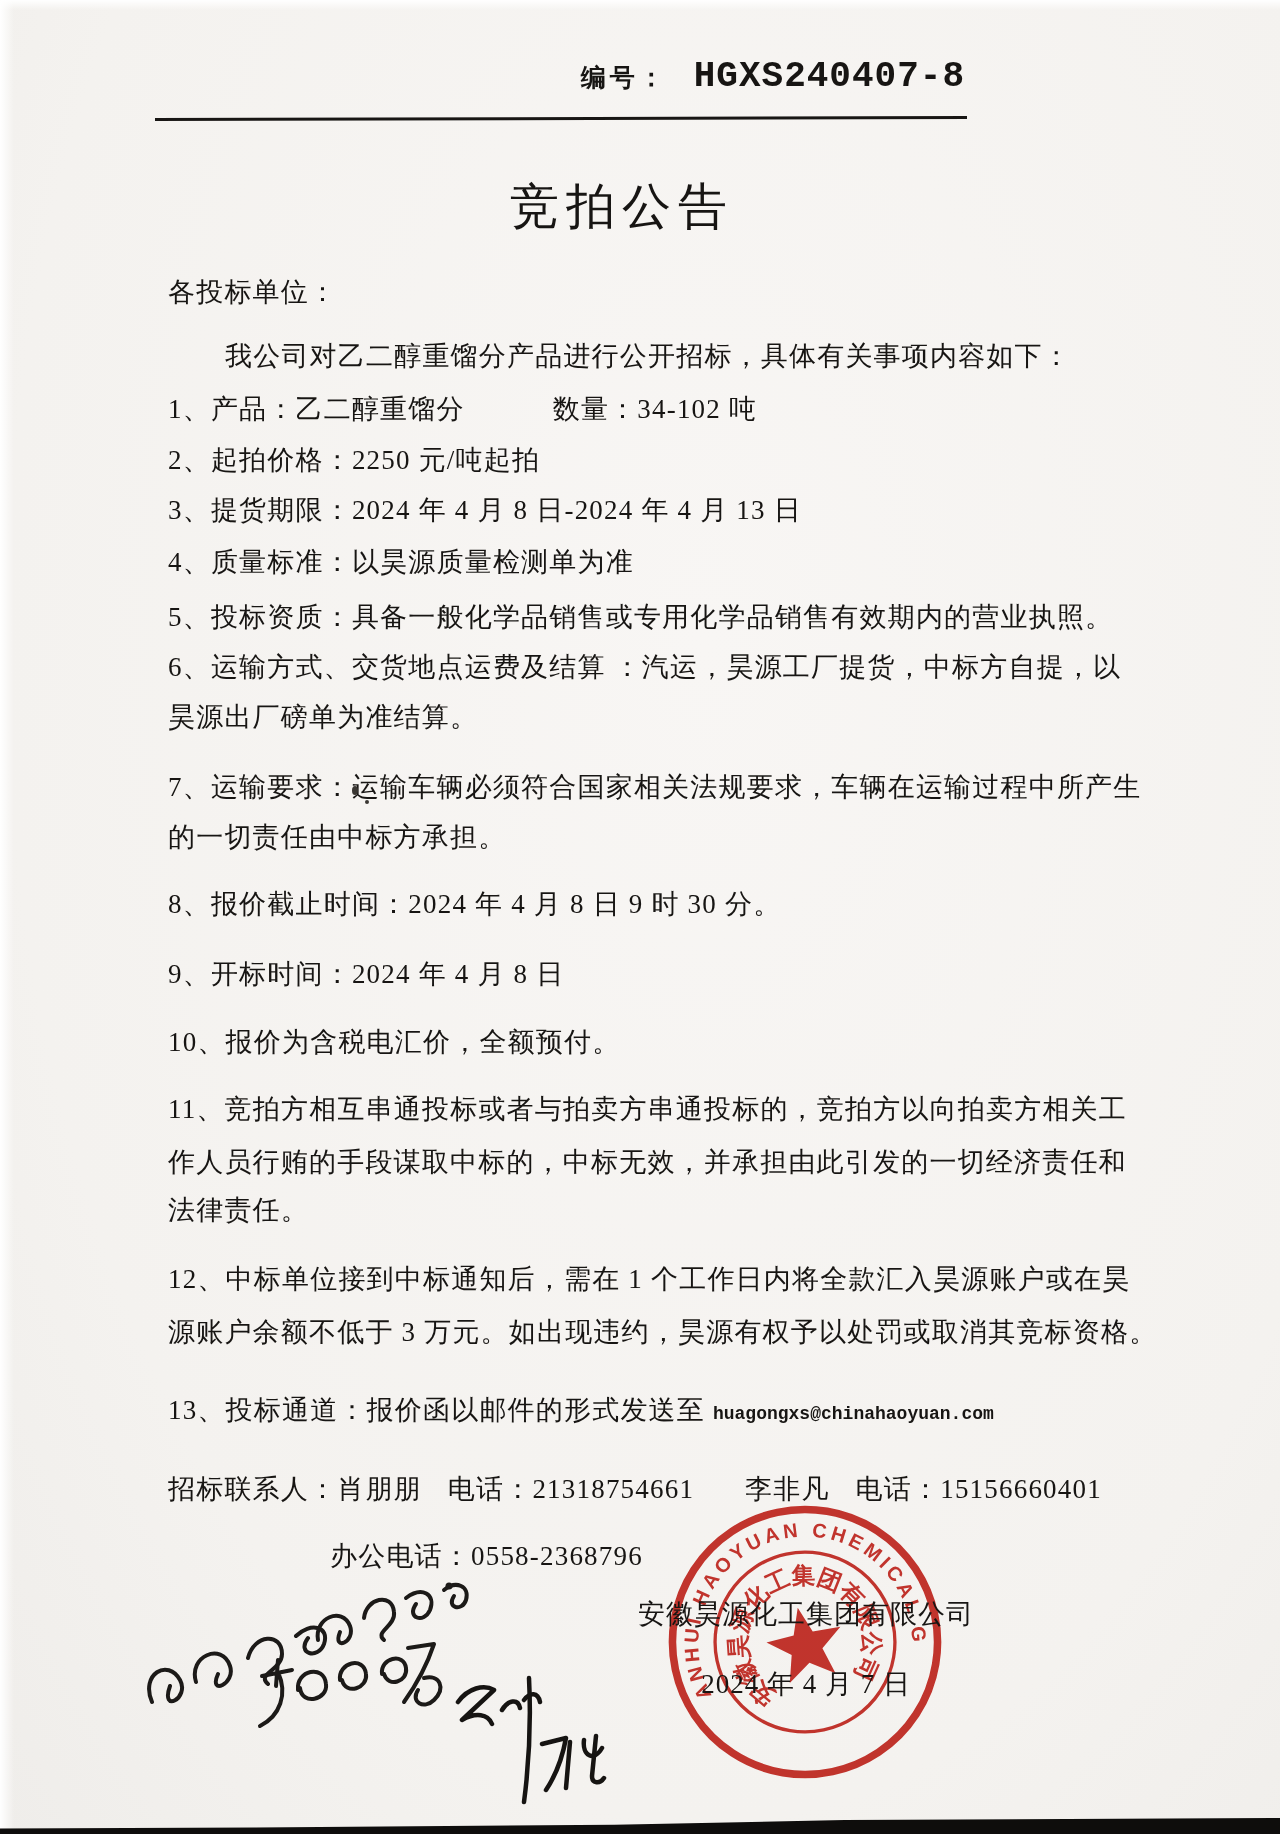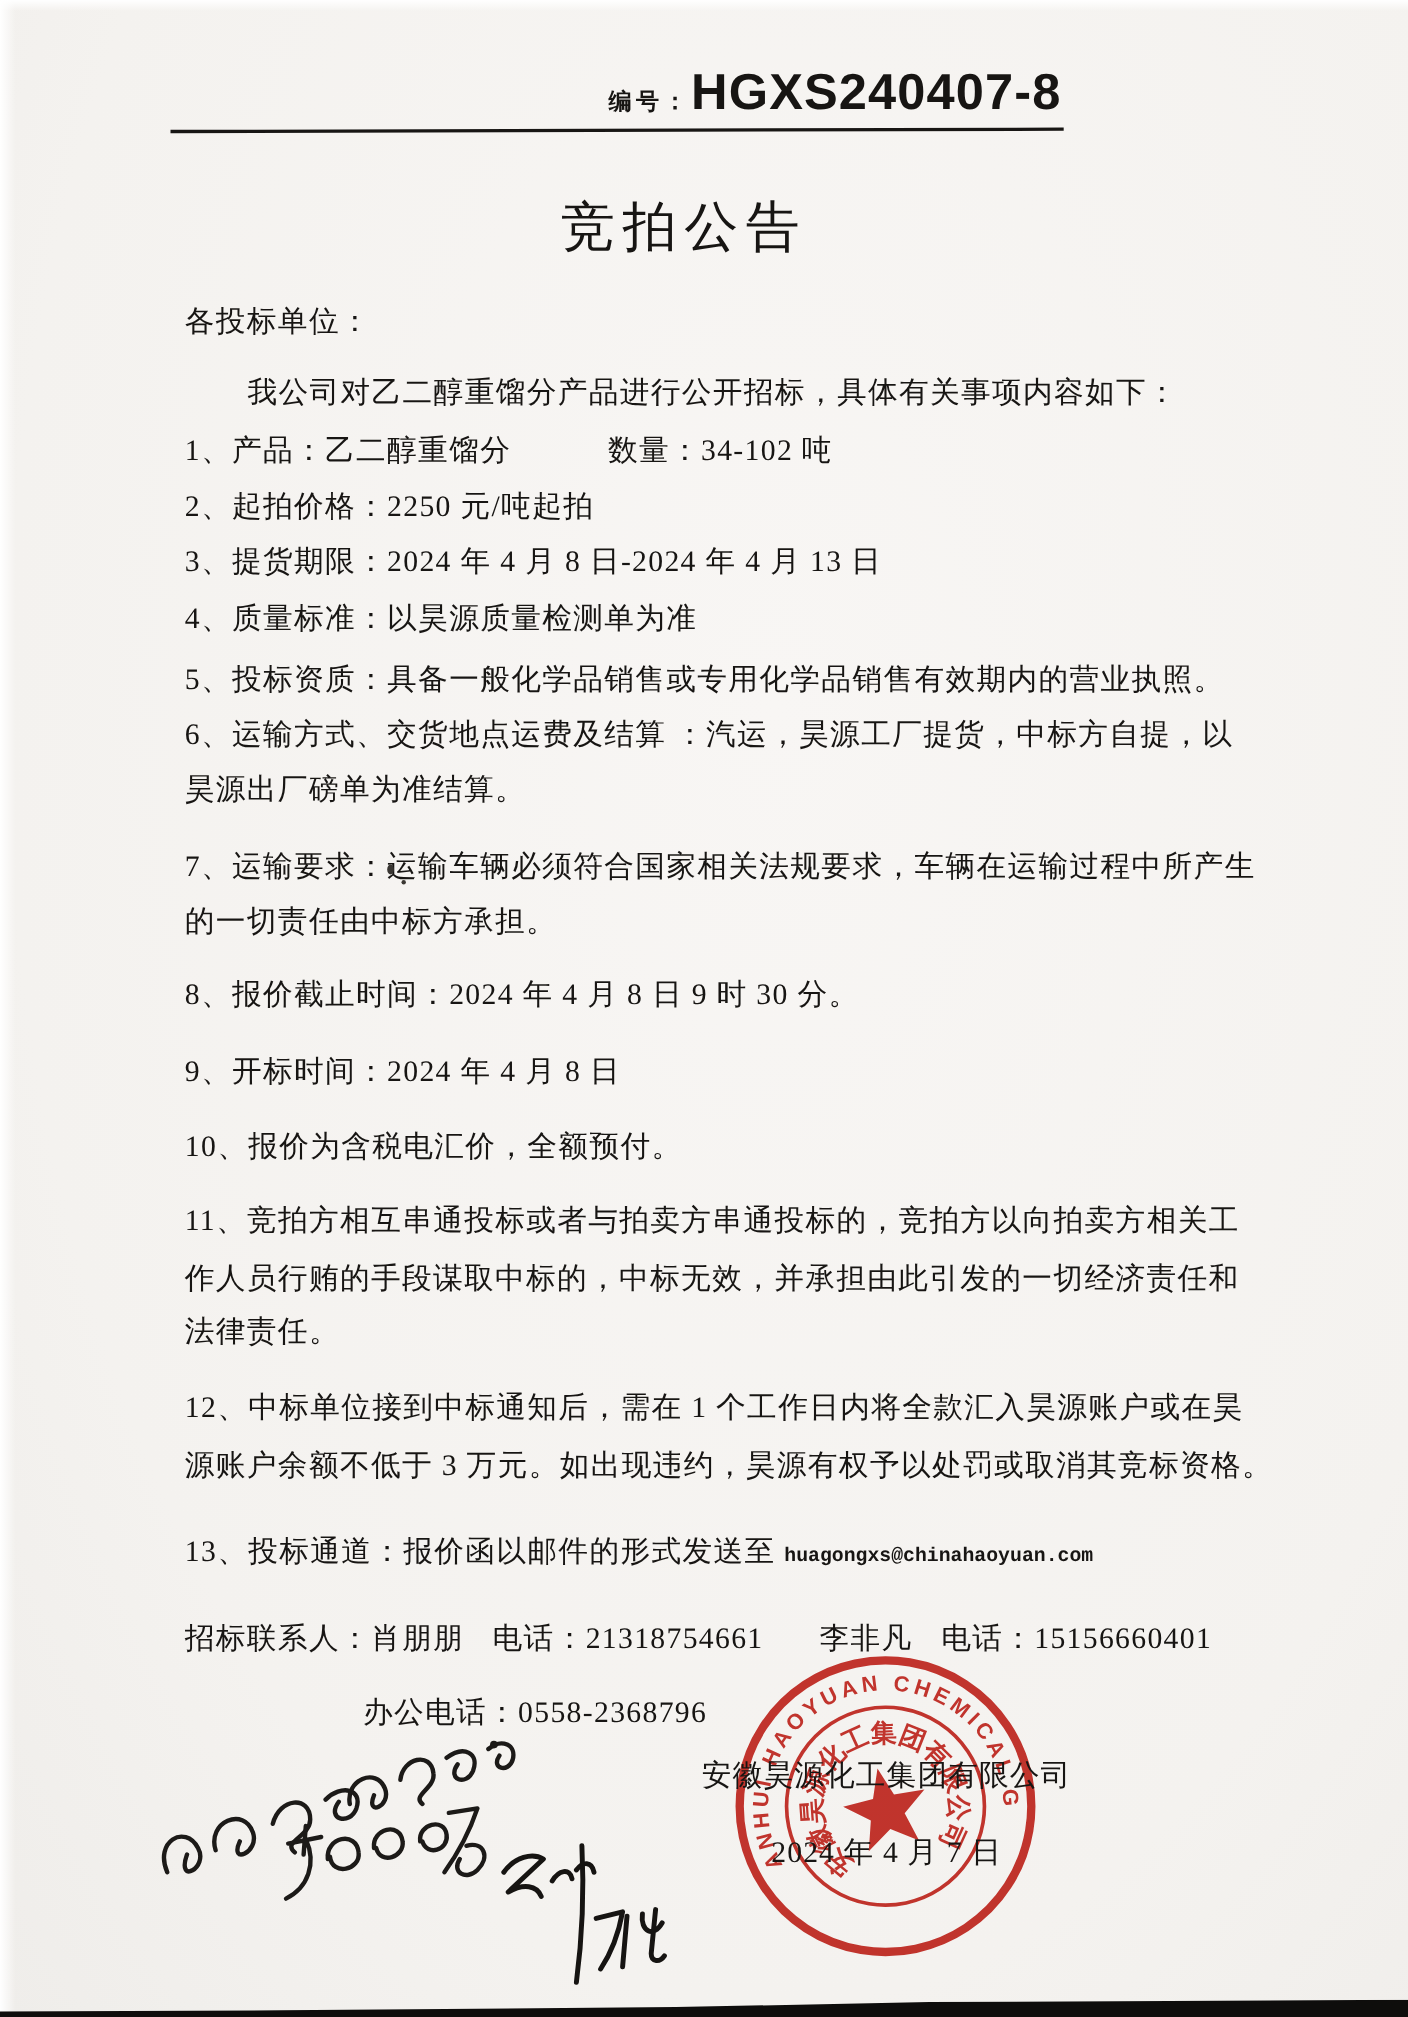--- a/index.html
+++ b/index.html
@@ -16,22 +16,22 @@
     font-family:"Liberation Serif","DejaVu Serif",serif;
     color:#171513;
   }
   
   .doc-no-row{
     position:absolute; top:56px; left:0; width:965px;
     display:flex; justify-content:flex-end; align-items:baseline;
     font-family:"Liberation Sans","DejaVu Sans",sans-serif;
     font-weight:bold;
   }
-  .doc-no-label{font-size:21px; letter-spacing:4px; text-align:center;}
-  .doc-no-value{font-size:46px; letter-spacing:1px;}
+  .doc-no-label{font-size:25px; letter-spacing:4px; margin-right:26px;text-align:center;}
+  .doc-no-value{font-size:36px; letter-spacing:1px;font-family:Liberation Mono, monospace;}
   .head-rule{
     position:absolute; left:155px; top:117px; width:812px; height:3px;
     background:#181614; transform:rotate(-0.15deg);
   }
   .doc-title{
     position:absolute; top:174px; left:0; width:1244px;
     text-align:center;
     font-size:49px; font-weight:normal; letter-spacing:7px;
   }
   

